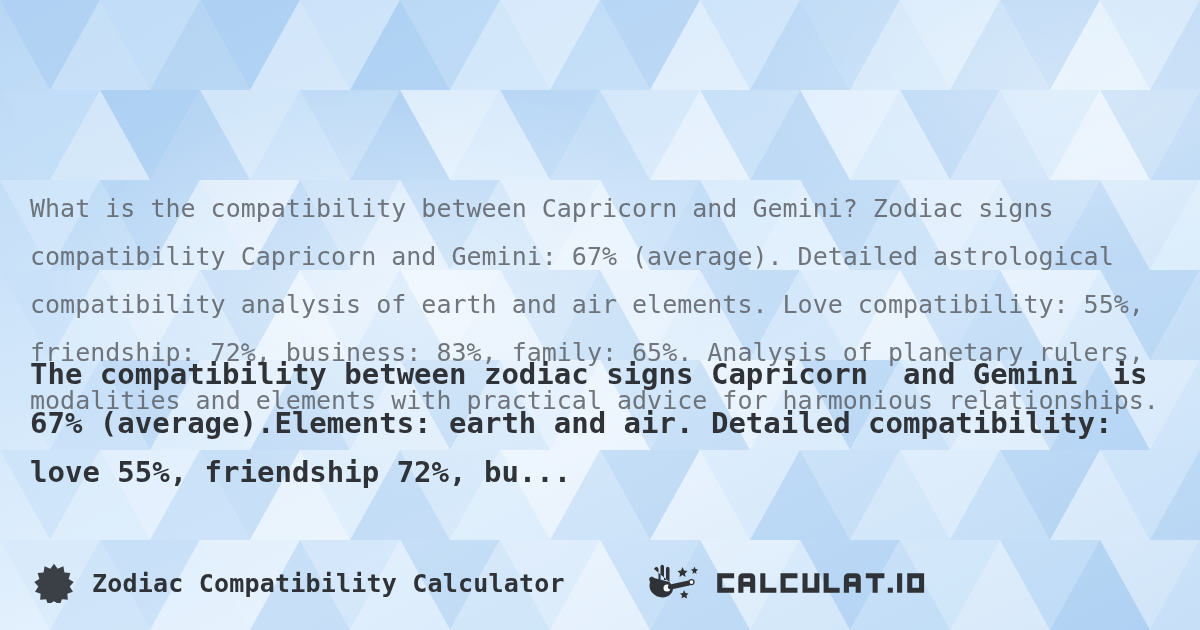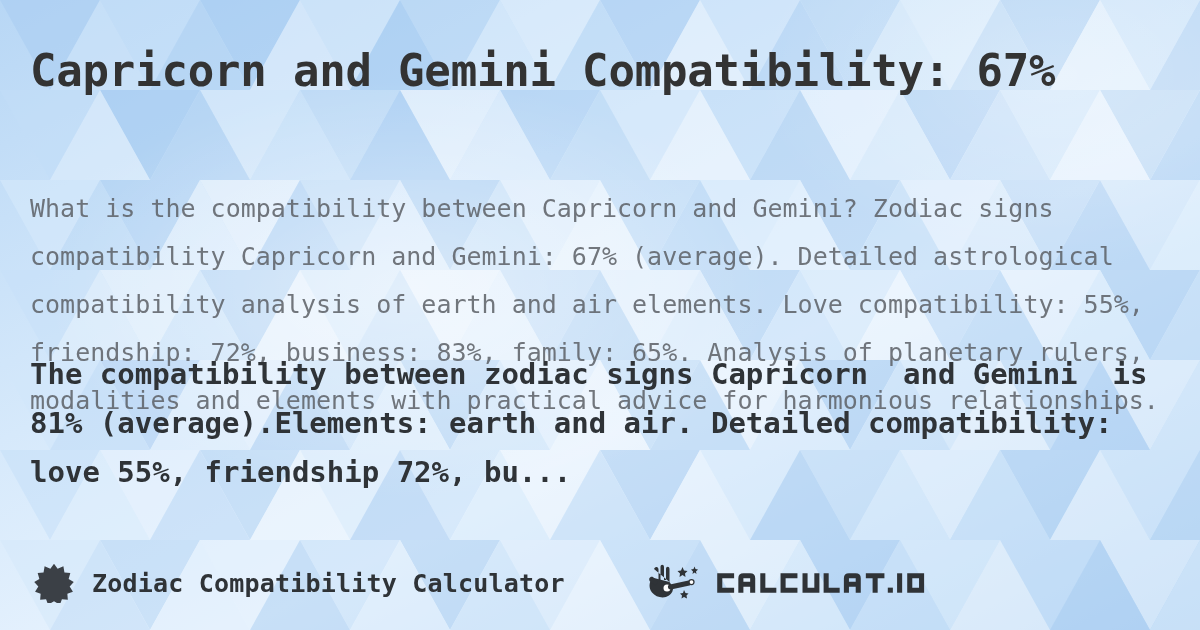--- a/index.html
+++ b/index.html
@@ -340,25 +340,24 @@
       <polygon points="950,630 1050,630 1000,540" fill="#eef6fe"></polygon>
       <polygon points="1050,630 1150,630 1100,540" fill="#a9cdf2"></polygon>
       <polygon points="1150,630 1250,630 1200,540" fill="#d6e9fb"></polygon>
     </g>
   </svg>
 
   <div class="bg-wash"></div>
 
   <div class="content">
 
-    <h1 class="title">Capricorn and Gemini Compatibility: 67%</h1>
 
     <p class="description">What is the compatibility between Capricorn and Gemini? Zodiac signs compatibility Capricorn and Gemini: 67% (average). Detailed astrological compatibility analysis of earth and air elements. Love compatibility: 55%, friendship: 72%, business: 83%, family: 65%. Analysis of planetary rulers, modalities and elements with practical advice for harmonious relationships.</p>
 
-    <p class="summary">The compatibility between zodiac signs Capricorn  and Gemini  is 81% (average).Elements: earth and air. Detailed compatibility: love 55%, friendship 72%, bu...</p>
+    <p class="summary">The compatibility between zodiac signs Capricorn  and Gemini  is 67% (average).Elements: earth and air. Detailed compatibility: love 55%, friendship 72%, bu...</p>
 
     <div class="footer">
 
       <div class="brand">
         <svg class="brand-mark" viewBox="0 0 100 100" aria-hidden="true">
           <polygon fill="#3b4046" points="50,2 59.1,14.4 73.5,8.4 76.1,23.9 90.8,25 86.6,40 99.4,47.5 89.2,58.9 97.3,71.7 83.4,77.1 84.6,91.9 69.8,90.4 64.8,104.3 50,95.6 35.2,104.3 30.2,90.4 15.4,91.9 16.6,77.1 2.7,71.7 10.8,58.9 0.6,47.5 13.4,40 9.2,25 23.9,23.9 26.5,8.4 40.9,14.4"></polygon>
         </svg>
         <span class="brand-name">Zodiac Compatibility Calculator</span>
       </div>
 

